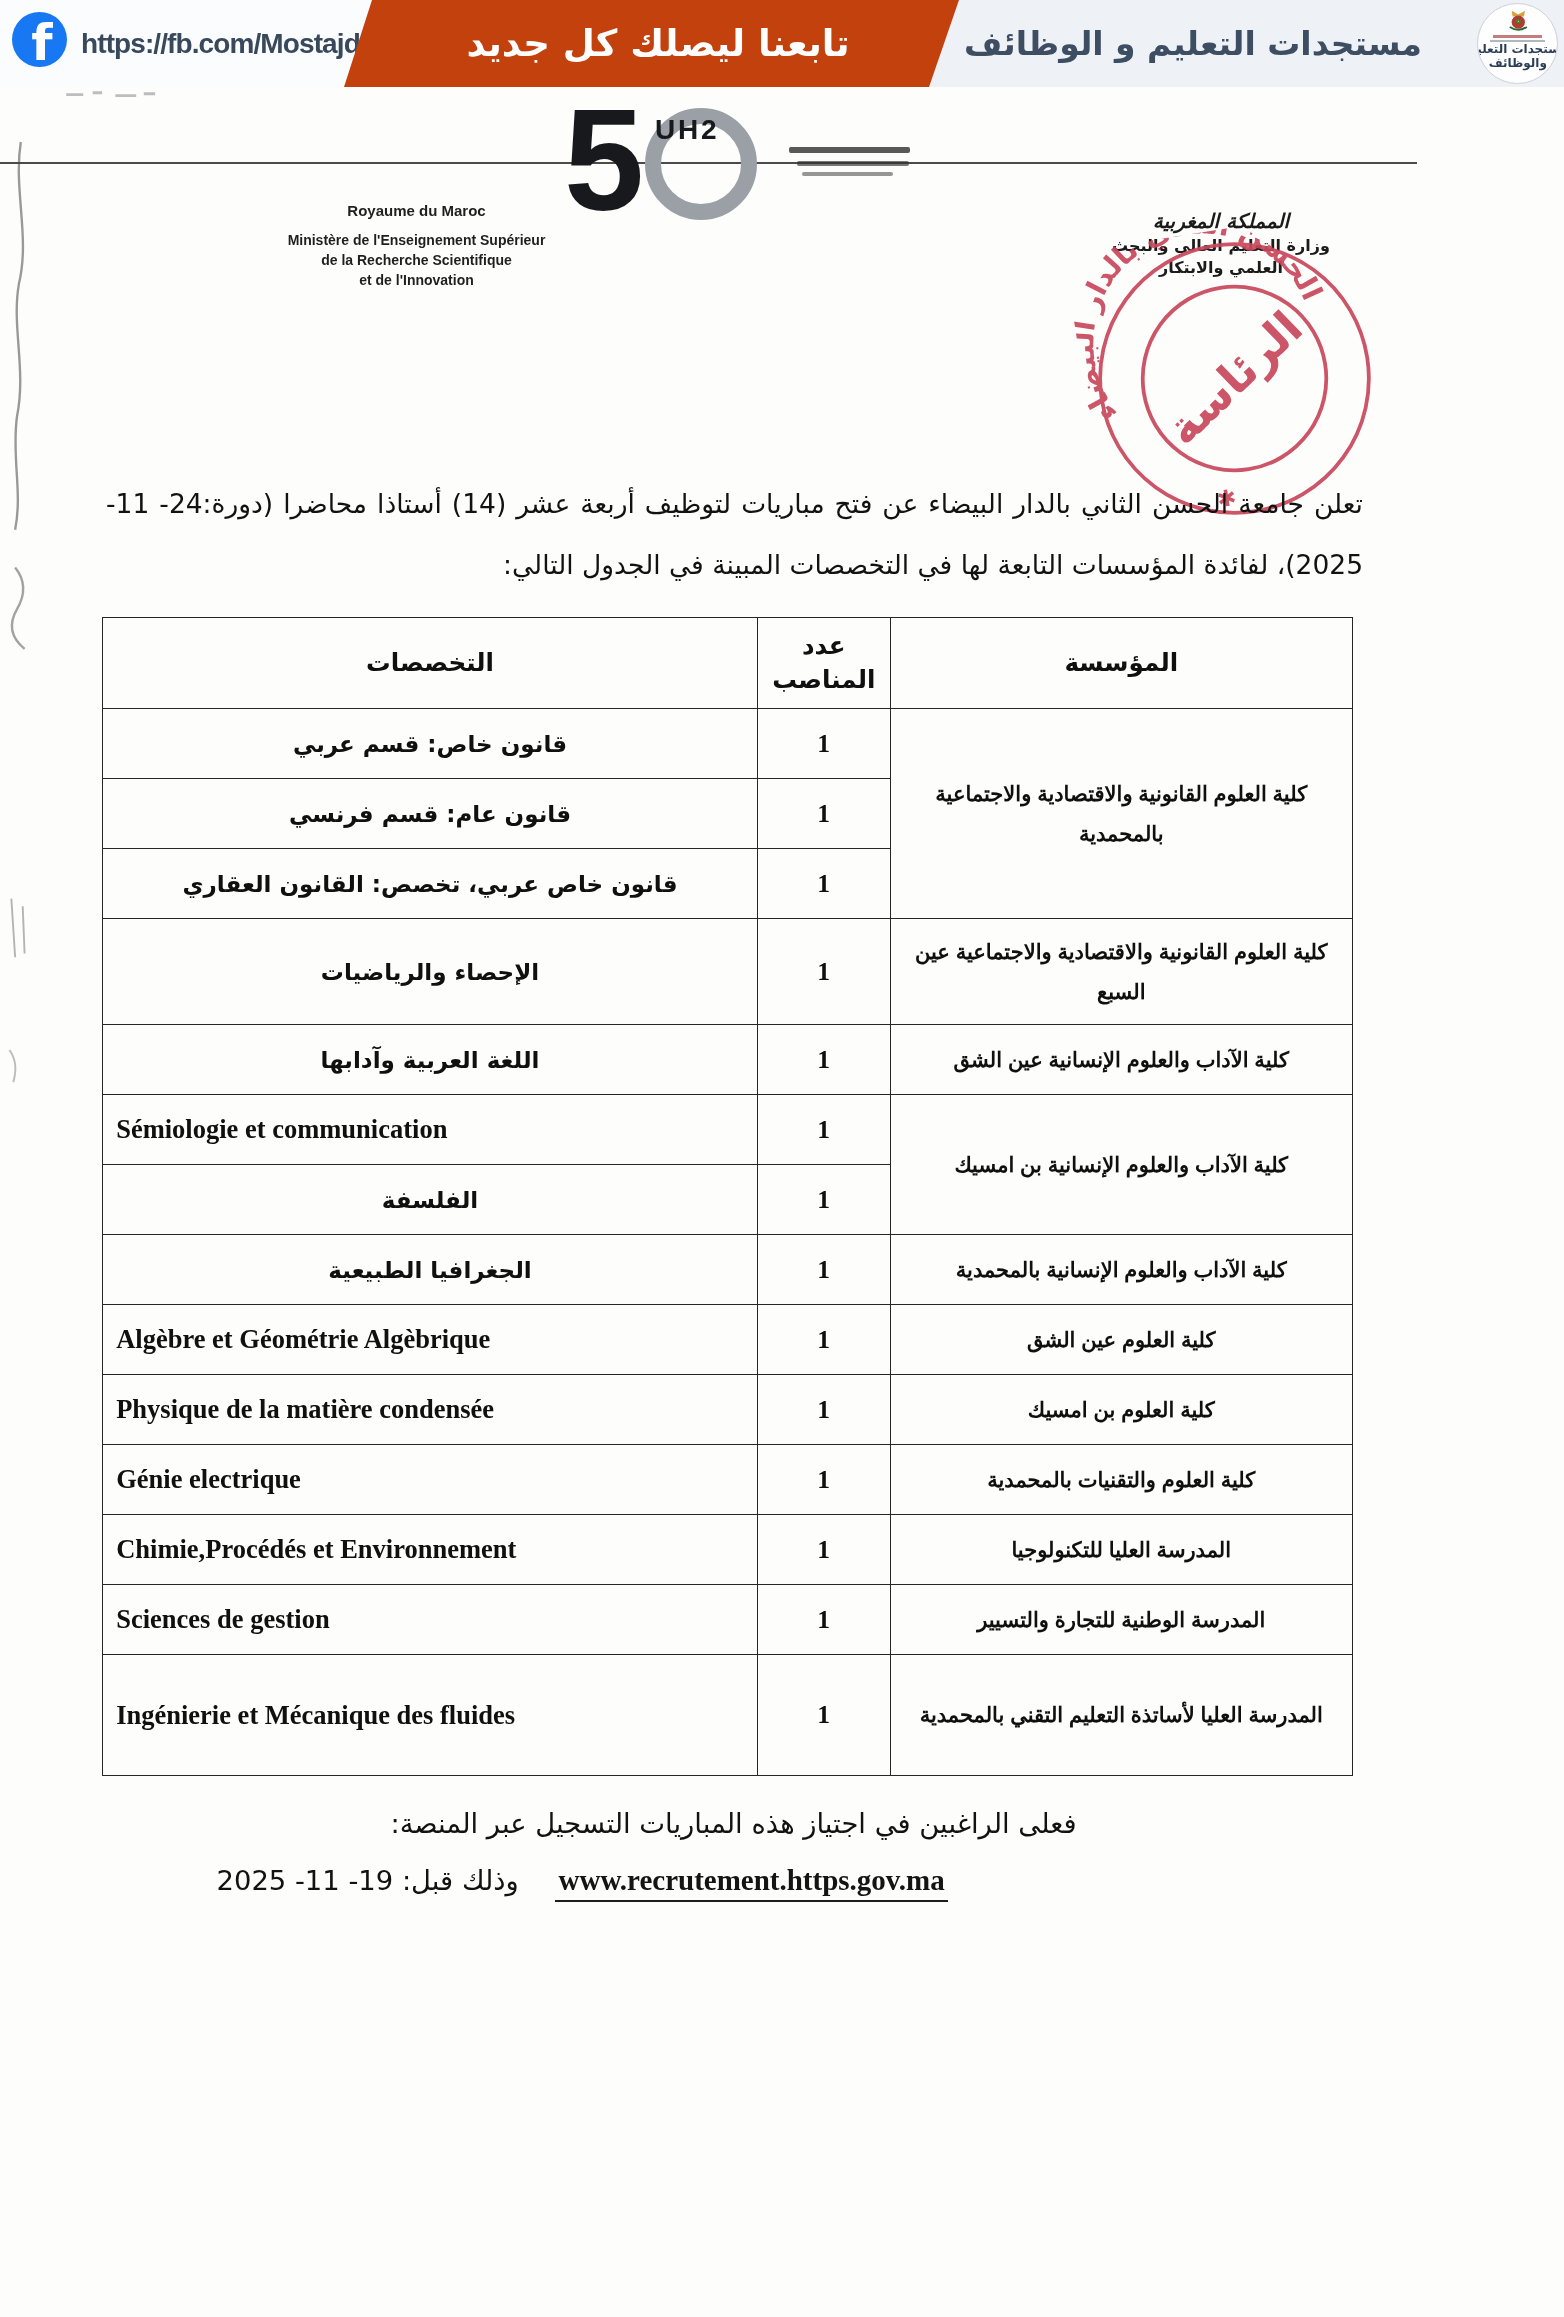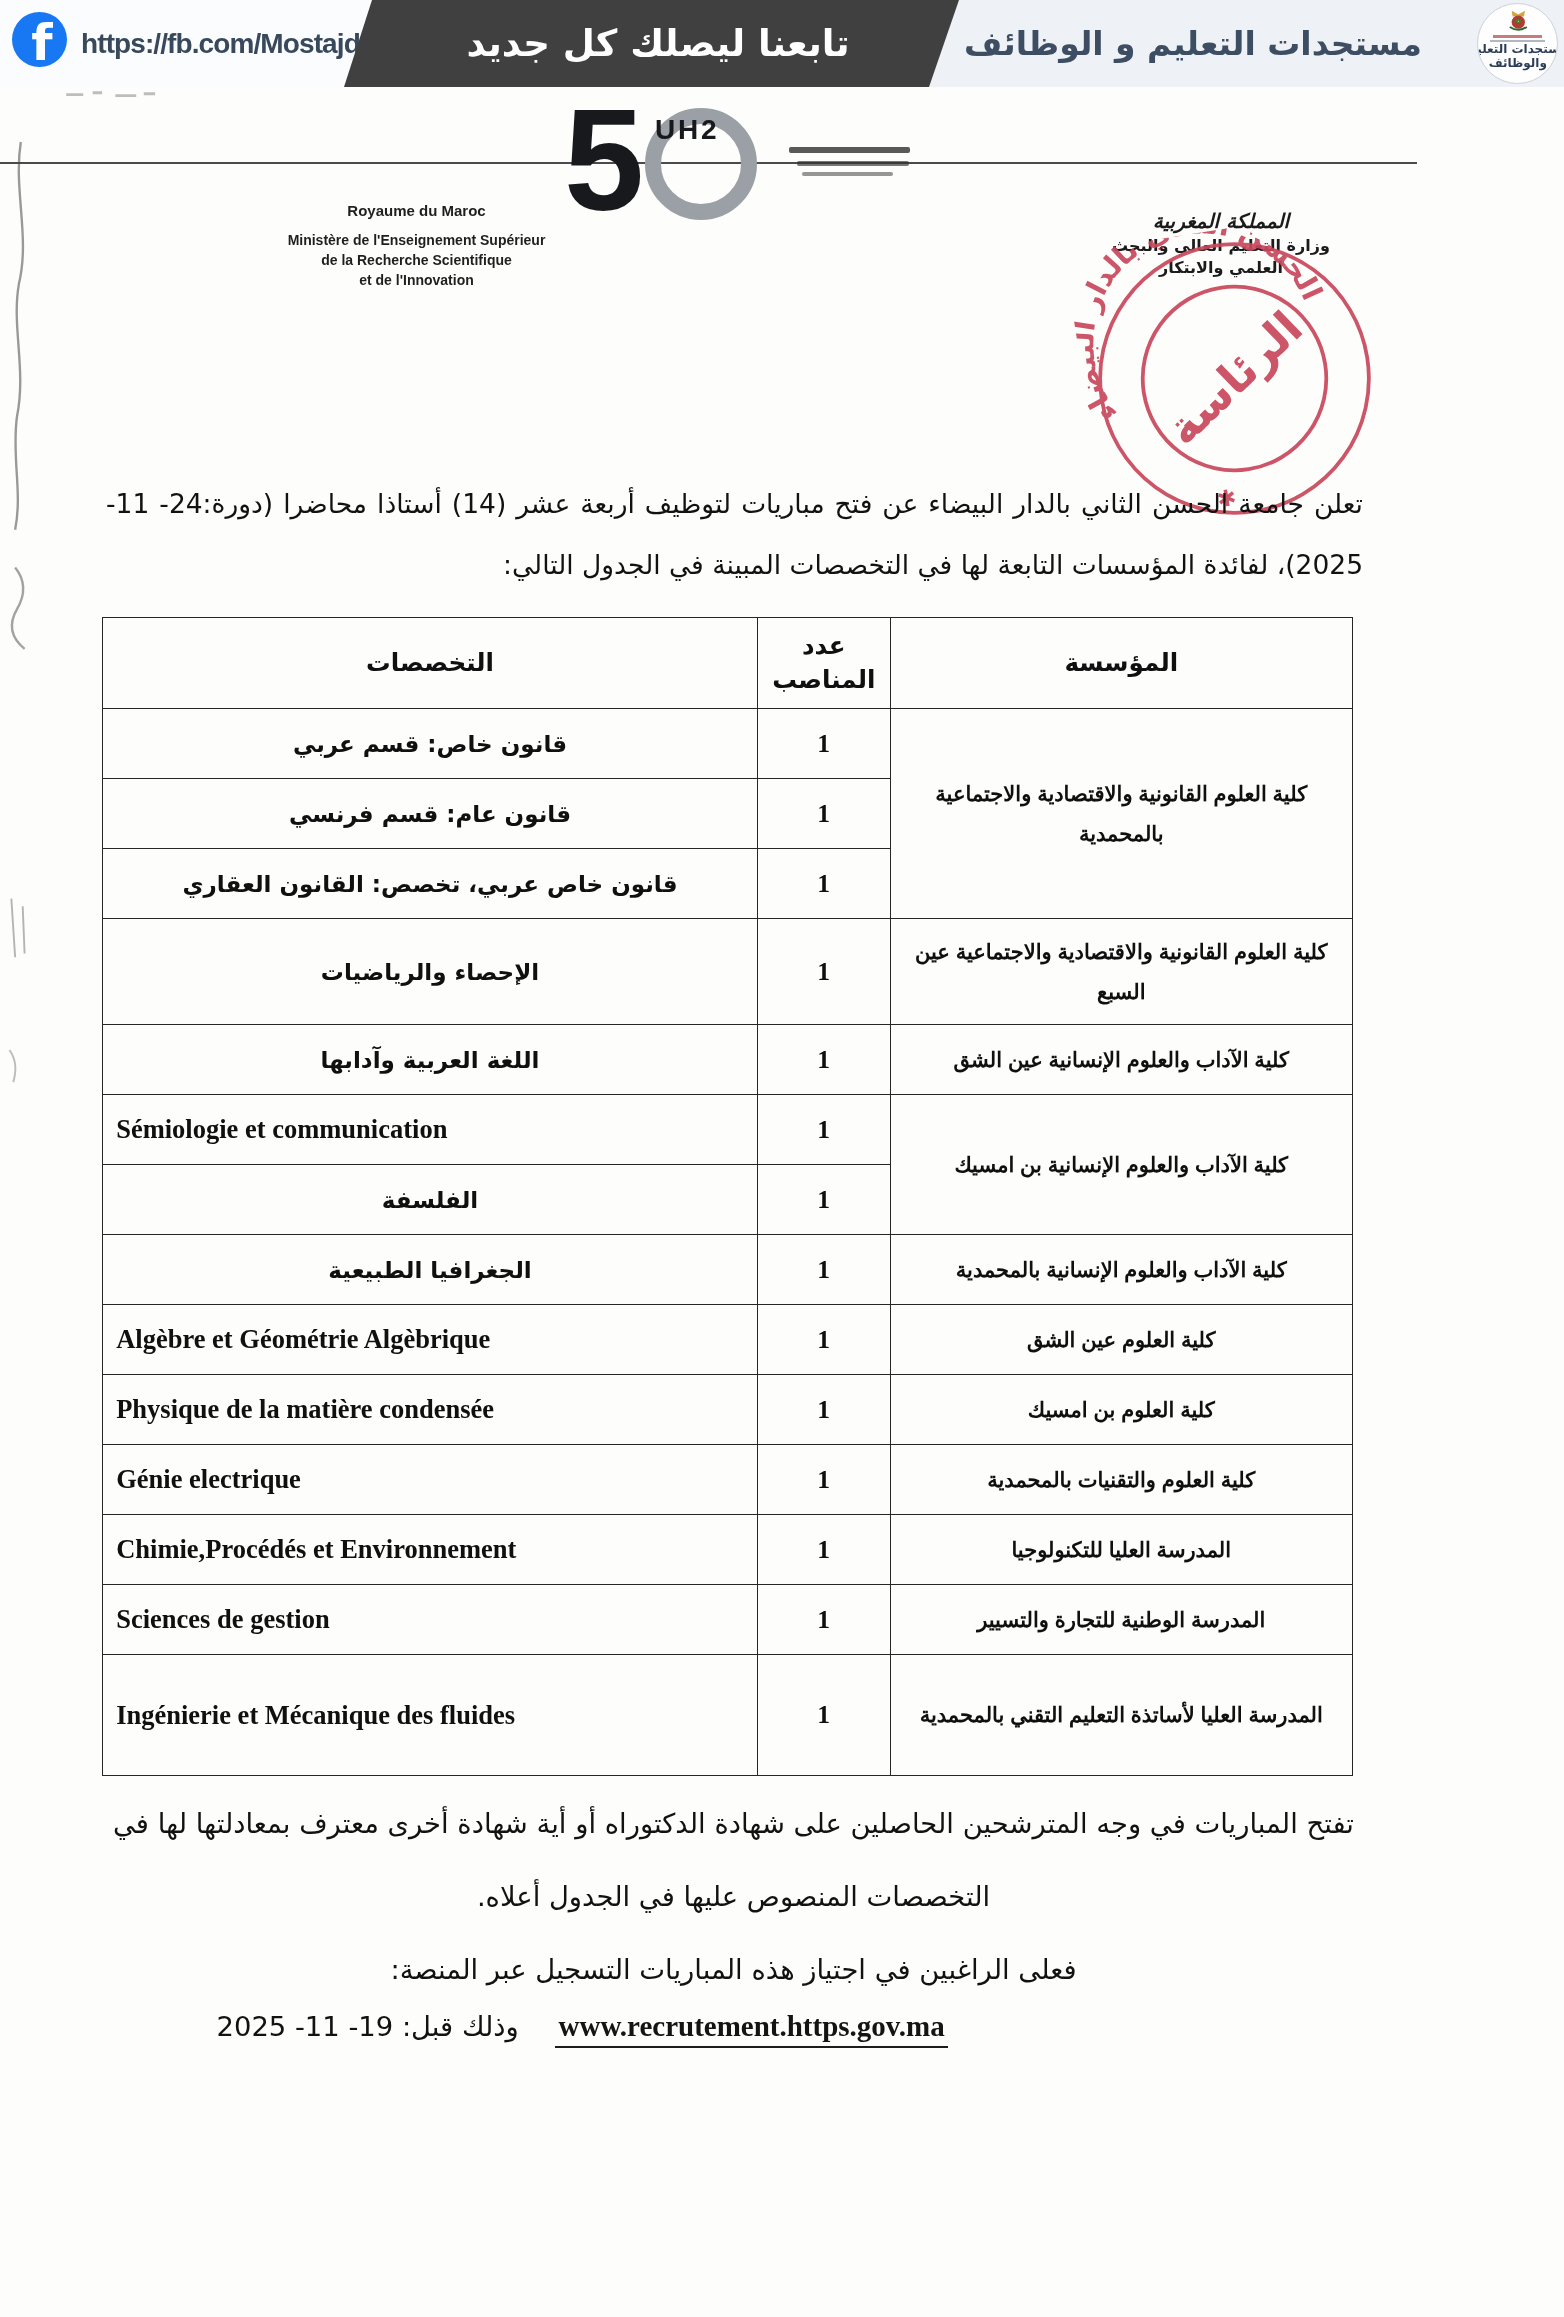--- a/index.html
+++ b/index.html
@@ -9,21 +9,21 @@
 
   
   .banner { position:absolute; left:0; top:0; width:1564px; height:87px; background:#eef1f5; }
   .banner-left { position:absolute; left:0; top:0; width:379px; height:87px; background:#fbfcfe; }
   .fb-badge { position:absolute; left:12.3px; top:12.3px; width:55px; height:55px; border-radius:50%;
               background:#1877f2; overflow:hidden; }
   .fb-badge span { position:absolute; left:54%; top:56%; transform:translate(-50%,-50%);
                    color:#fff; font-weight:bold; font-size:49px; font-family:"DejaVu Sans", sans-serif; }
   .fb-url { position:absolute; left:81px; top:0; height:87px; display:flex; align-items:center;
             font-size:28px; font-weight:bold; letter-spacing:-0.9px; color:#38495c; }
-  .follow-band { position:absolute; left:344px; top:0; width:615px; height:87px; background:#404040;
+  .follow-band { position:absolute; left:344px; top:0; width:615px; height:87px; background:#c2410c;
                  clip-path:polygon(28px 0, 615px 0, 585px 87px, 0 87px);
                  display:flex; align-items:center; justify-content:center; }
   .follow-band span { color:#ffffff; font-weight:bold; font-size:37px; font-family:"DejaVu Sans", sans-serif;
                       padding-left:13.2px; }
   .page-name { position:absolute; right:142px; top:0; height:87px; display:flex; align-items:center;
                font-family:"DejaVu Sans", sans-serif; font-weight:bold; font-size:33px; color:#3d4e63;
                direction:rtl; }
   .logo-circle { position:absolute; right:5.7px; top:2.8px; width:81px; height:81px; border-radius:50%;
                  background:#fefefe; border:0.9px solid #ccd2d8; display:flex; flex-direction:column;
                  align-items:center; justify-content:flex-start; padding-top:4.7px; overflow:hidden; }
@@ -253,21 +253,20 @@
       </tr>
       <tr class="tall2">
         <td class="spec latin">Ingénierie et Mécanique des fluides</td>
         <td class="cnt">1</td>
         <td class="inst">المدرسة العليا لأساتذة التعليم التقني بالمحمدية</td>
       </tr>
     </tbody>
   </table>
 
   <div class="footer">
-    <p class="p1">تفتح المباريات في وجه المترشحين الحاصلين على شهادة الدكتوراه أو أية شهادة أخرى معترف بمعادلتها لها في التخصصات المنصوص عليها في الجدول أعلاه.</p>
     <p class="p2">فعلى الراغبين في اجتياز هذه المباريات التسجيل عبر المنصة:</p>
     <div class="deadline-line">
       <span class="site-url">www.recrutement.https.gov.ma</span>
       <span class="deadline">وذلك قبل: 19- 11- 2025</span>
     </div>
   </div>
 
 </div>
 
 

